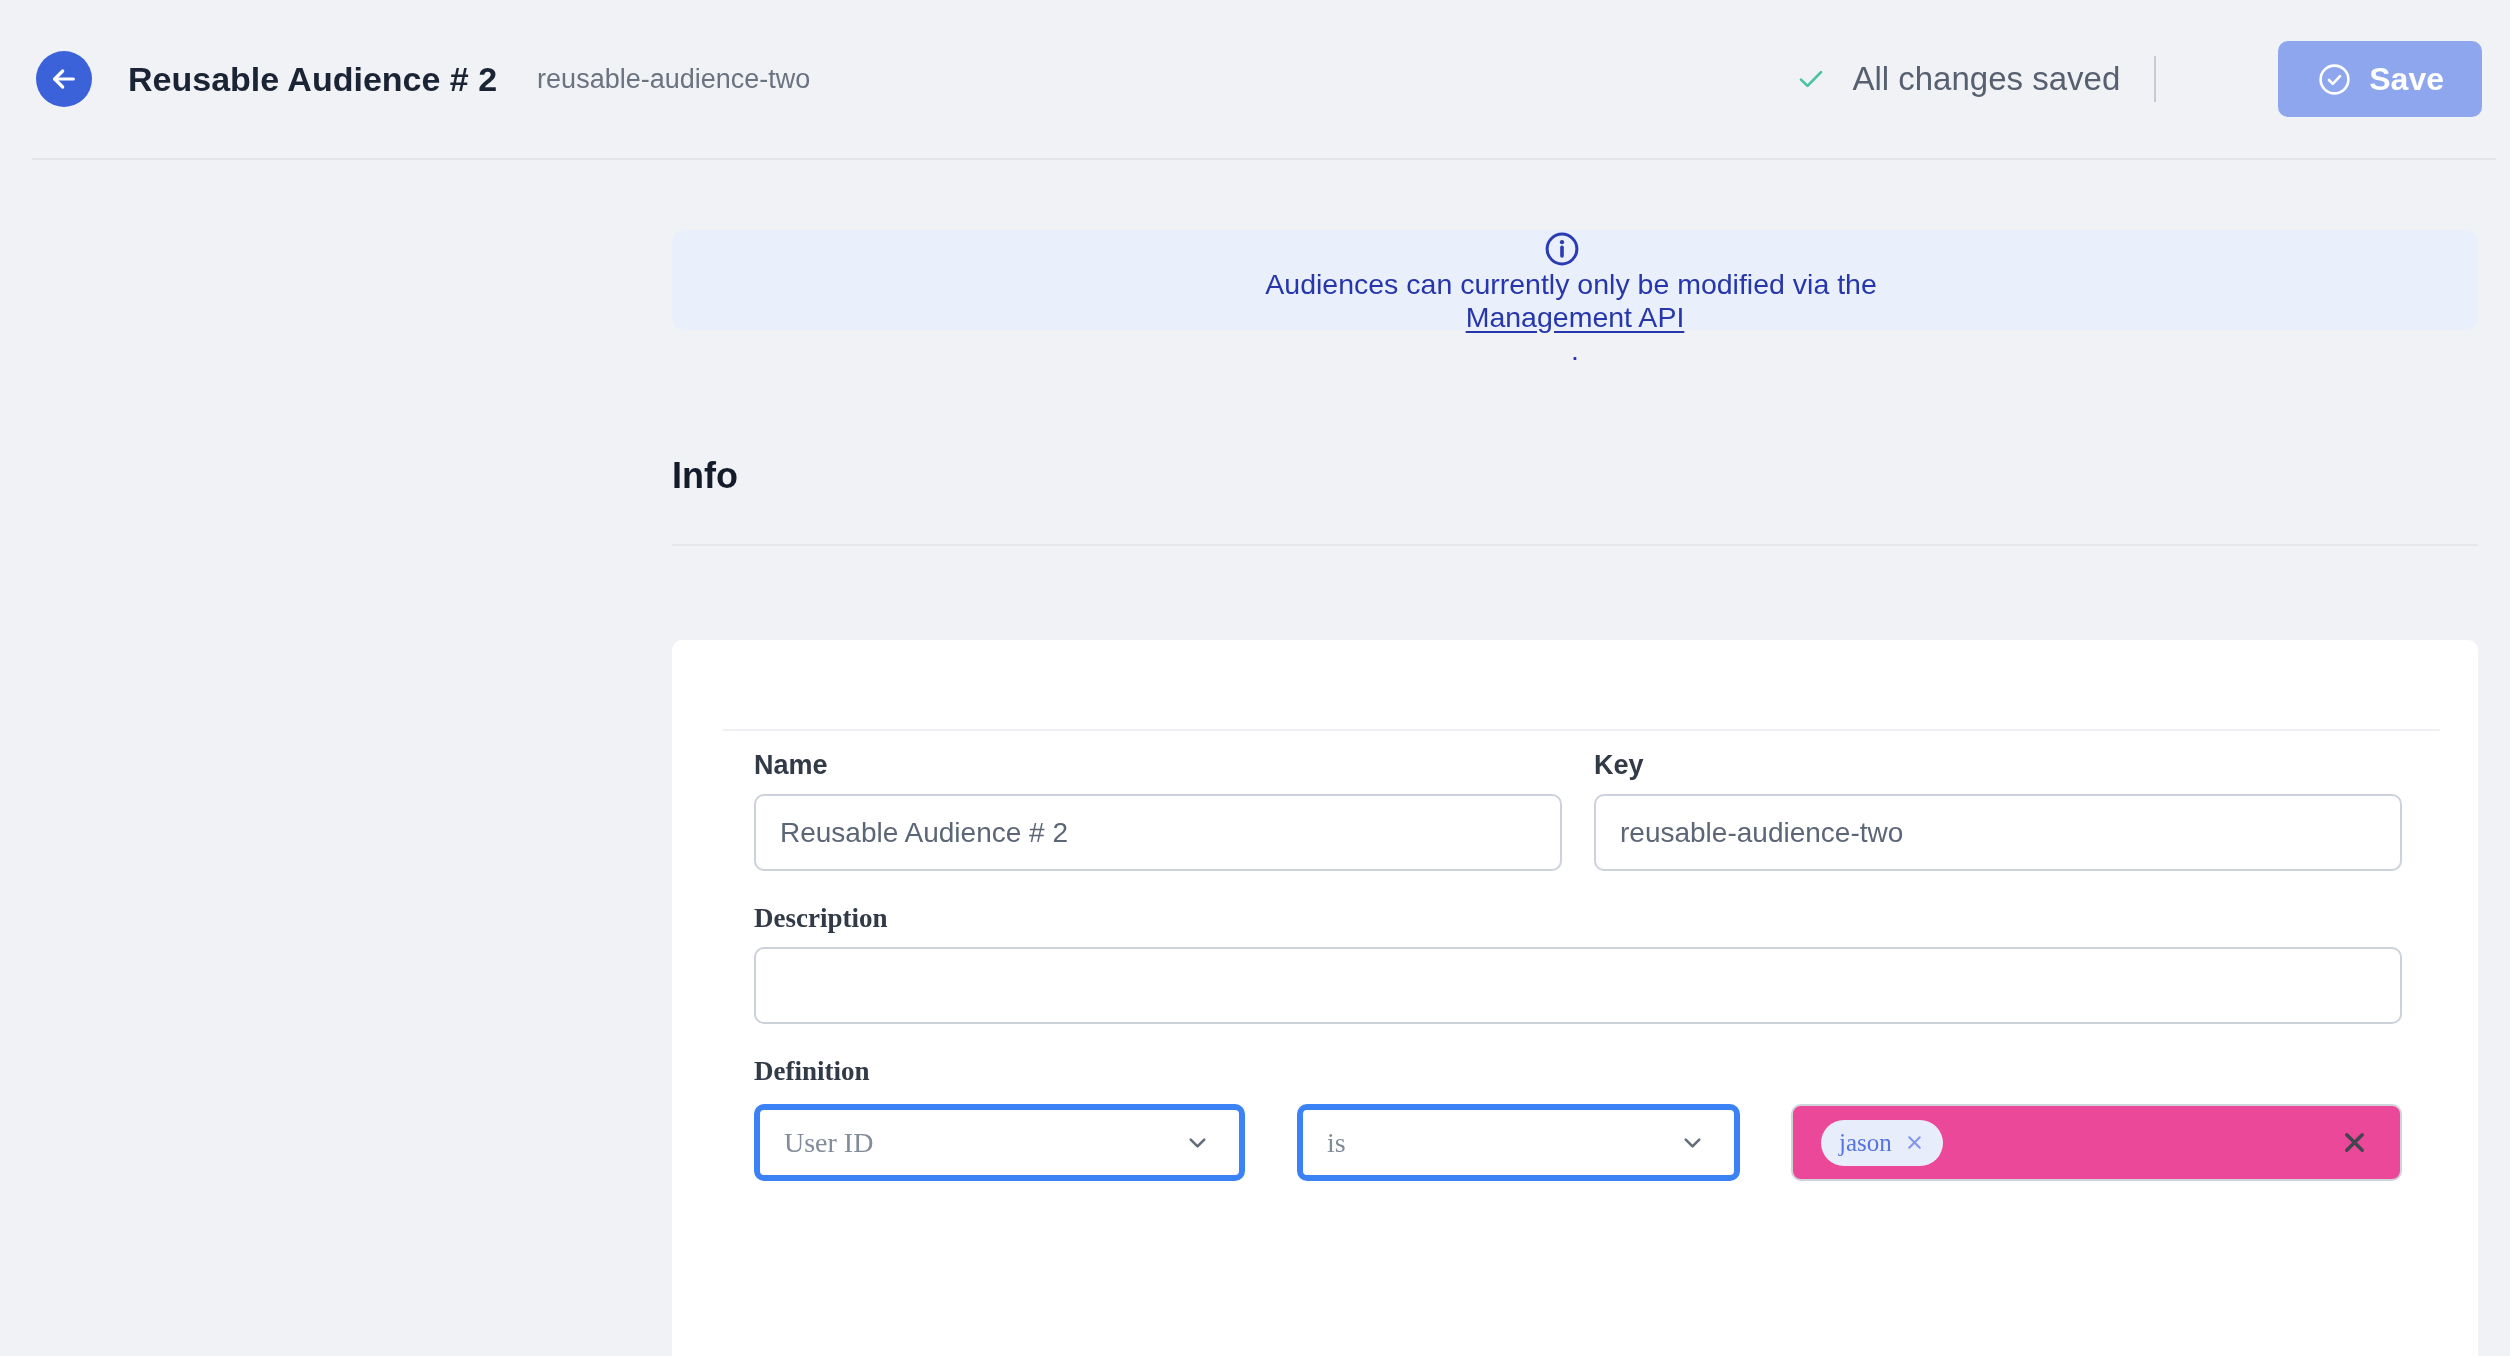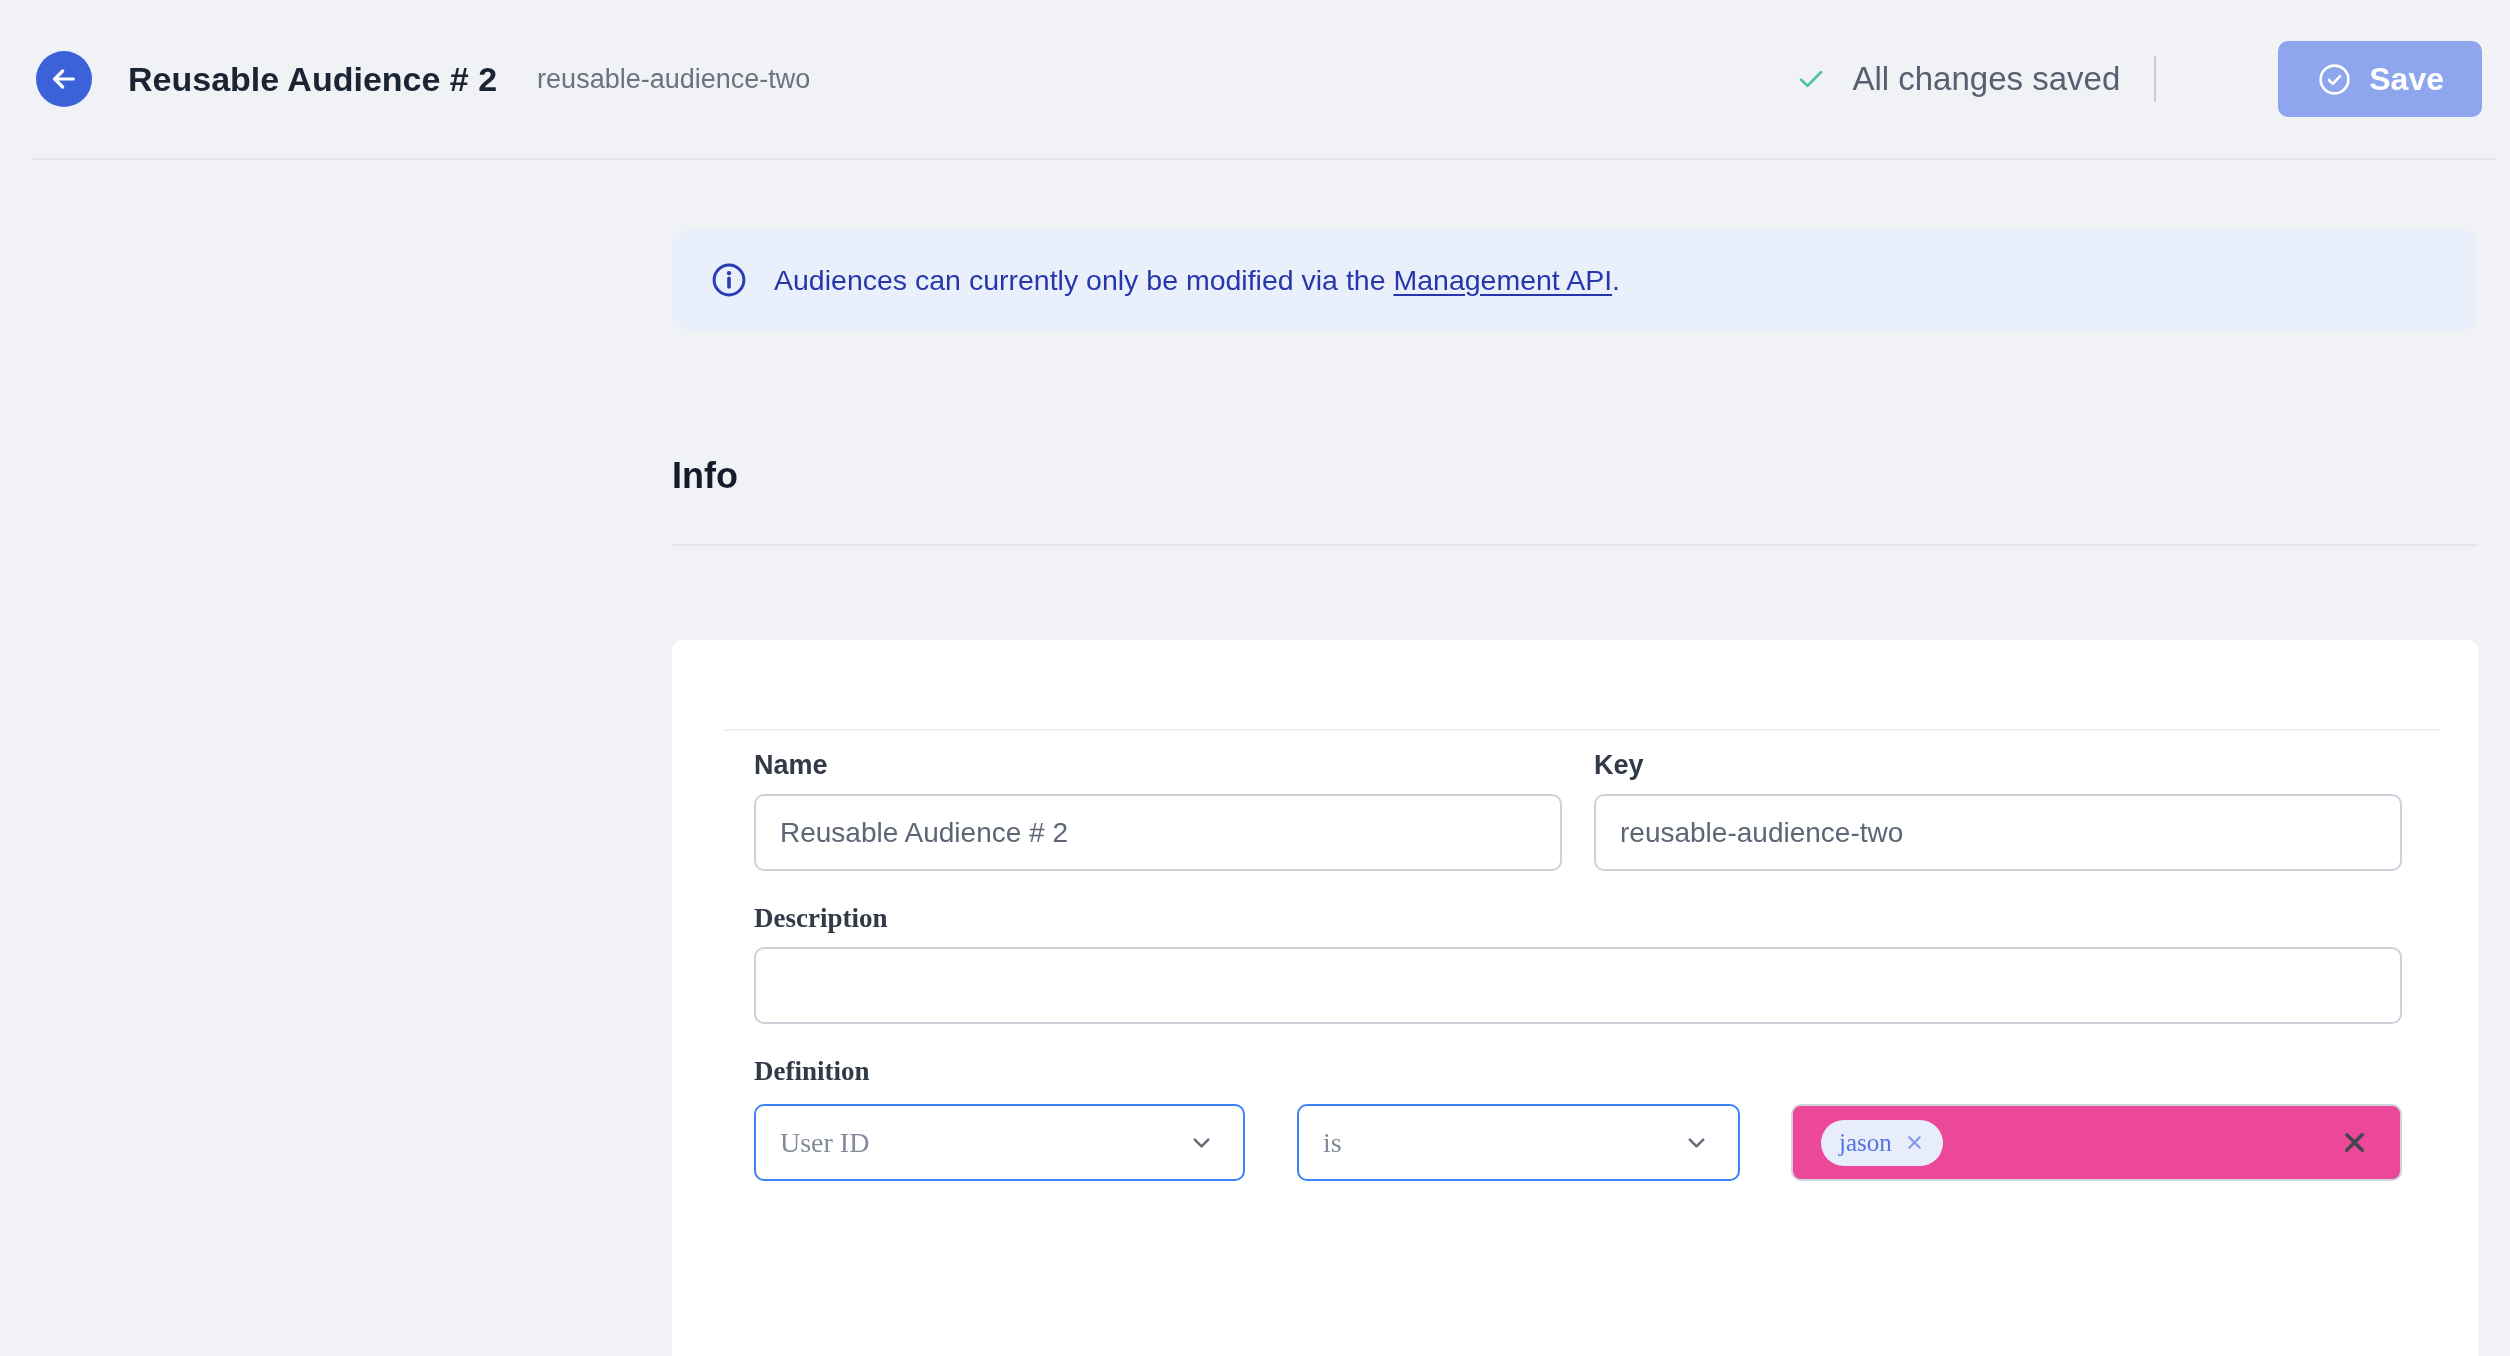--- a/index.html
+++ b/index.html
@@ -34,21 +34,21 @@
   .sidebar { width:560px; flex-shrink:0; margin-top:73px; }
   .side-item {
     height:70px; background:#e4e6ea; border-radius:12px; display:flex; align-items:center;
     padding:0 28px; font-size:27px; color:#3e4654; cursor:pointer;
   }
   .main { flex:1; margin-left:64px; }
 
   
   .banner {
     margin-top:70px; height:100px; background:#e9f0fb; border-radius:12px;
-    display:flex; align-items:center; padding:0 38px; color:#2737ab; font-size:28.5px;
+    display:flex; align-items:center; padding:0 38px; color:#2737ab; font-size:28.5px;flex-direction:column;
   }
   .banner .info-ic { margin-right:26px; flex-shrink:0; display:flex; }
   .banner span { white-space:pre-wrap; }
   .banner a { color:inherit; text-decoration:underline; text-underline-offset:4px; cursor:pointer; }
 
   
   .section-title { margin-top:124px; font-size:36px; font-weight:700; color:#141b2b; line-height:44px; }
   .rule { height:2px; background:#e4e6e9; margin-top:46px; }
 
   
@@ -61,21 +61,21 @@
     display:block; width:100%; height:77px; border:2px solid #cdd2da; border-radius:10px;
     font-size:28px; color:#5d6676; padding:0 24px; background:#fff; font-family:inherit; outline:none;
   }
   .row-2col { display:flex; gap:32px; }
   .row-2col .col { flex:1; min-width:0; }
   .mt-row { margin-top:32px;font-family:Liberation Serif, serif; }
 
   
   .def-row { display:flex; margin-top:17px; }
   .select {
-    height:77px; border:2px solid #3b82f6; border-radius:10px; background:#fff; cursor:pointer;
+    height:77px; border:6px solid #3b82f6; border-radius:10px; background:#fff; cursor:pointer;
     display:flex; align-items:center; justify-content:space-between;
     padding:0 28px 0 24px; font-size:28px; color:#828b99;
   }
   .select.trait { width:491px; }
   .select.op { width:443px; margin-left:52px; }
   .tagbox {
     width:611px; margin-left:51px; height:77px; border:2px solid #cfd4db; border-radius:10px;
     background:#ec4899; display:flex; align-items:center; justify-content:space-between;
     padding:0 30px 0 28px; cursor:text;
   }

